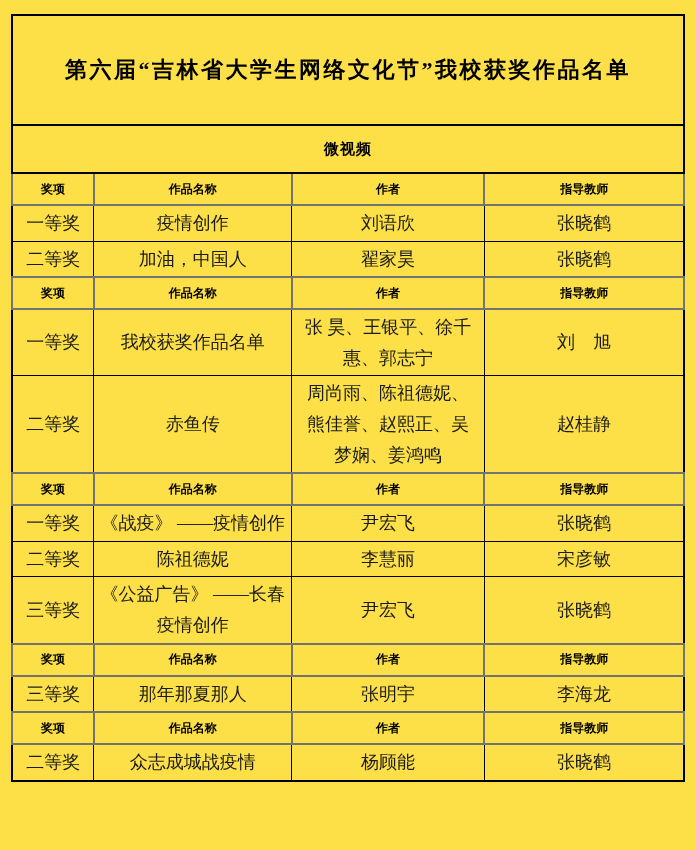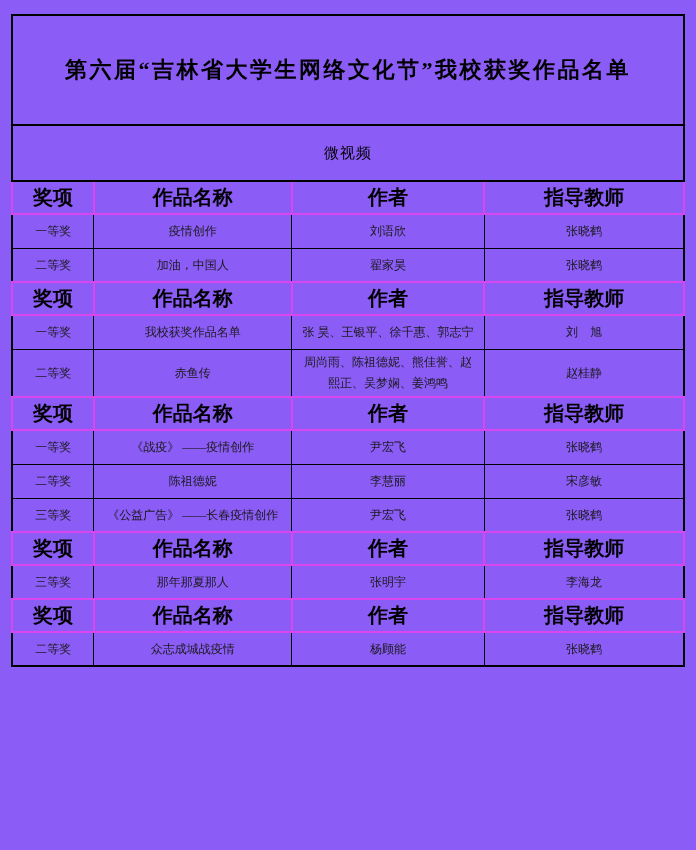--- a/index.html
+++ b/index.html
@@ -7,21 +7,21 @@
     padding: 0;
     background: #ffffff;
     color: #111111;
     font-family: "Liberation Serif", "DejaVu Serif", serif;
   }
   .page {
     width: 696px;
     height: 850px;
     box-sizing: border-box;
     padding: 14px 11px 0 11px;
-    background: #8b5cf6;
+    background: #fde047;
   }
   table.awards {
     width: 674px;
     border-collapse: collapse;
     table-layout: fixed;
     border: 2px solid #000;
   }
   td, th {
     border: 1px solid #000;
     text-align: center;
@@ -33,36 +33,36 @@
   .title-row td {
     border: 2px solid #000;
     height: 110px;
     font-size: 22px;
     font-weight: bold;
     letter-spacing: 2.5px;
     color: #000;
   }
   .section-row td {
     border: 2px solid #000;
-    height: 56px;
+    height: 48px;
     font-size: 15px;
-    font-weight: normal;
+    font-weight: bold;
     letter-spacing: 1px;
     color: #000;
   }
   .head-row th {
-    border: 2px solid #d946ef;
+    border: 2px solid #737373;
     height: 32px;
-    font-size: 20px;
+    font-size: 12px;
     font-weight: bold;
     color: #000;
   }
   .data-row td {
     height: 34px;
-    font-size: 12px;
+    font-size: 18px;
     line-height: 1.7;
     color: #1a1a1a;
   }
   .data-row.tall td {
     height: 48px;
   }
 </style>
 </head>
 <body>
 

